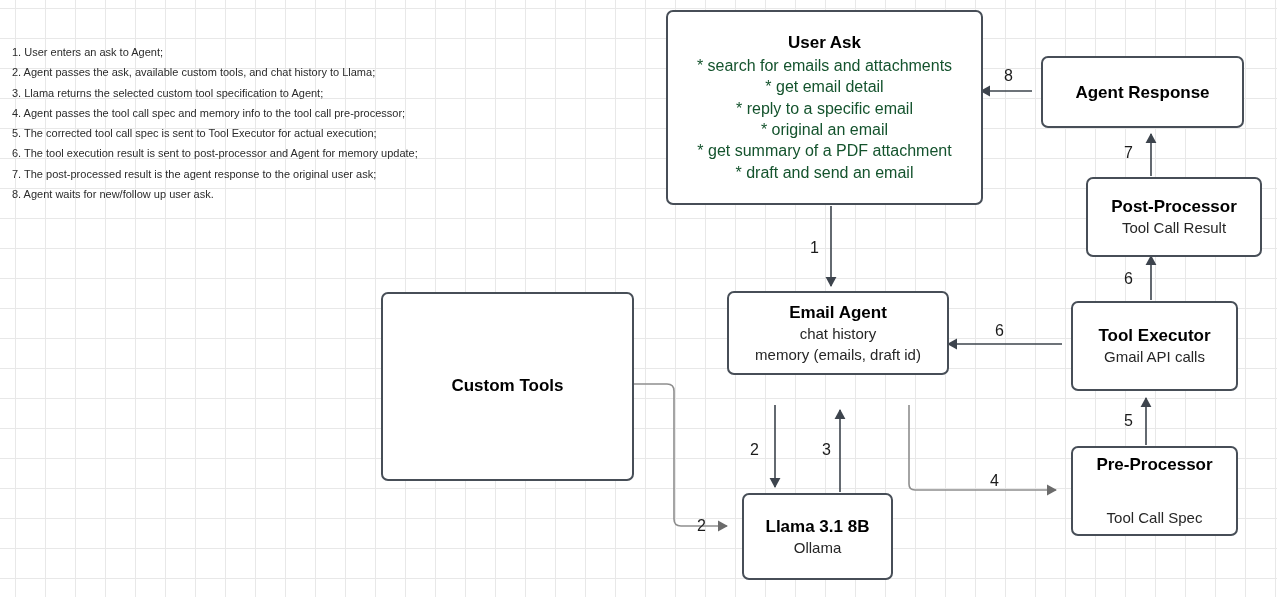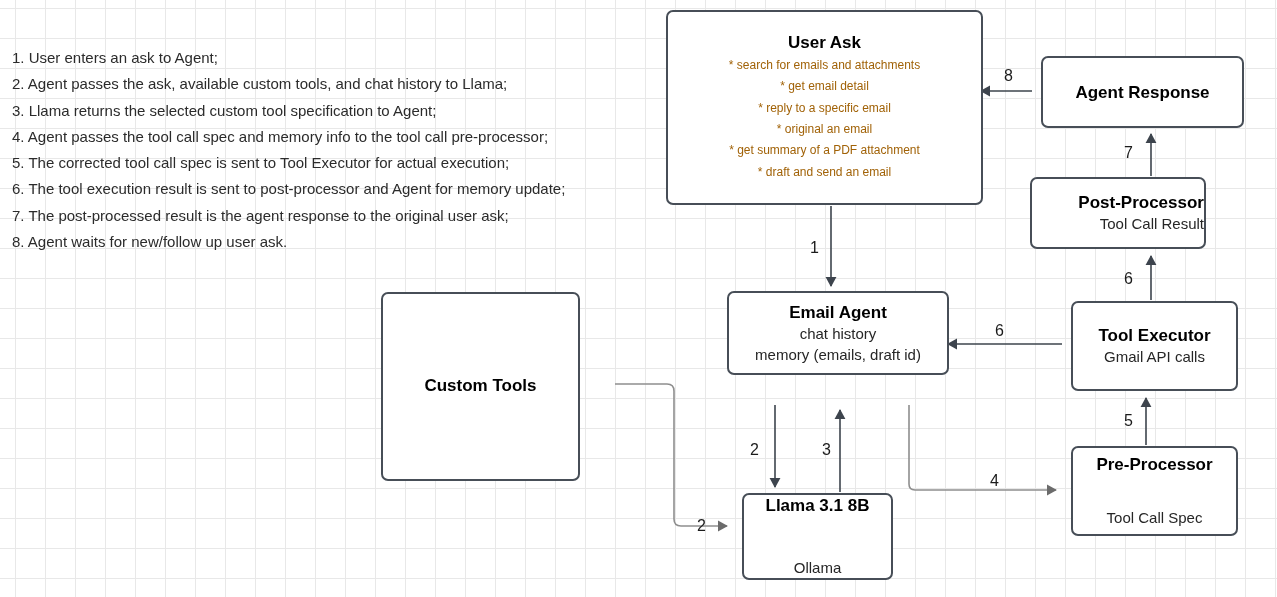--- a/index.html
+++ b/index.html
@@ -54,55 +54,54 @@
     font-size: 17px;
     line-height: 21px;
     color: #000000;
   }
   .node .sub {
     font-size: 15px;
     line-height: 21px;
     color: #262626;
   }
   .node .bullets {
-    font-size: 12px;
+    font-size: 16px;
     line-height: 21.3px;
-    color: #a16207;
+    color: #14532d;
   }
   .node .bullets div {
     white-space: nowrap;
   }
 
   
   #node-user-ask      { left: 658px; top: 10px;  width: 317px; height: 195px; }
   #node-agent-response{ left: 1033px;top: 56px;  width: 203px; height: 72px;  }
-  #node-post-processor{ left: 1022px;top: 177px; width: 176px; height: 72px; align-items: flex-end;  }
-  #node-custom-tools  { left: 373px; top: 292px; width: 199px; height: 189px; }
+  #node-post-processor{ left: 1078px;top: 177px; width: 176px; height: 80px;  }
+  #node-custom-tools  { left: 373px; top: 292px; width: 253px; height: 189px; }
   #node-email-agent   { left: 719px; top: 291px; width: 222px; height: 84px; }
   #node-tool-executor { left: 1063px;top: 301px; width: 167px; height: 90px;  }
   #node-pre-processor { left: 1063px;top: 446px; width: 167px; height: 90px; gap: 32px;  }
-  #node-llama         { left: 734px; top: 493px; width: 151px; height: 87px; justify-content: space-between;  }
+  #node-llama         { left: 734px; top: 493px; width: 151px; height: 87px;  }
 
   #node-user-ask .title { margin-bottom: 2px; }
   #node-custom-tools .title { margin-bottom: 2px; }
 
   
   #steps-list {
     position: absolute;
     left: 12px;
     top: 42px;
     width: 630px;
     z-index: 2;
   }
   #steps-list .step {
-    font-size: 15px;
+    font-size: 11px;
     line-height: 20.3px;
     color: #2b2b2b;
     white-space: nowrap;
-    margin-top: 6px;
   }
 
   
   .edge-label {
     position: absolute;
     font-size: 16px;
     line-height: 16px;
     color: #1b1b1b;
     z-index: 3;
     white-space: nowrap;

